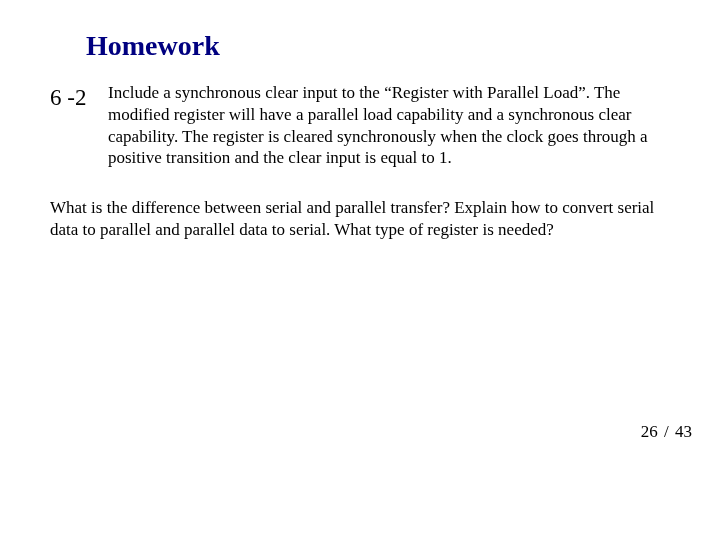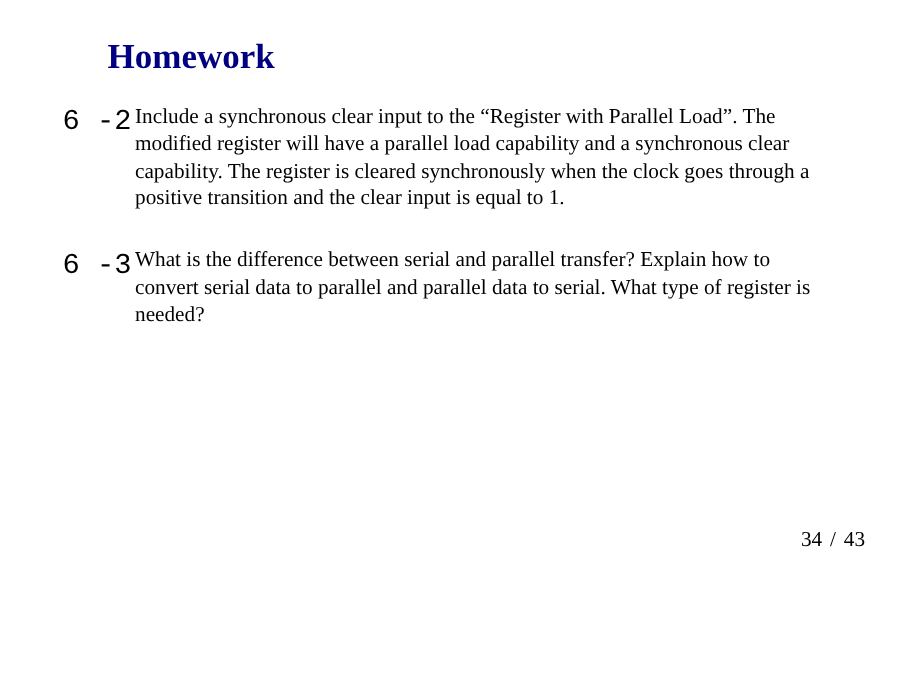--- a/index.html
+++ b/index.html
@@ -36,21 +36,20 @@
   .item {
     display: flex;
     align-items: flex-start;
     margin-bottom: 28px;
   }
   .num {
     flex: 0 0 58px;
     font-size: 23px;
     line-height: 1.28;
     padding-top: 1px;
-    font-family: Liberation Mono, monospace;
   }
   .body {
     flex: 1 1 auto;
     font-size: 17px;
     line-height: 1.28;
   }
   .pager {
     position: absolute;
     right: 28px;
     bottom: 22px;
@@ -69,25 +68,24 @@
   <div class="title">Homework</div>
 
   <div class="items">
 
     <div class="item">
       <div class="num">6 -2</div>
       <div class="body">Include a synchronous clear input to the “Register with Parallel Load”. The modified register will have a parallel load capability and a synchronous clear capability. The register is cleared synchronously when the clock goes through a positive transition and the clear input is equal to 1.</div>
     </div>
 
     <div class="item">
-      <div class="num">6 -3</div>
       <div class="body">What is the difference between serial and parallel transfer? Explain how to convert serial data to parallel and parallel data to serial. What type of register is needed?</div>
     </div>
 
   </div>
 
   <div class="pager">
-    <span class="cur">34</span>
+    <span class="cur">26</span>
     <span class="sep">/</span>
     <span class="tot">43</span>
   </div>
 
 </div>
 
 </body></html>

